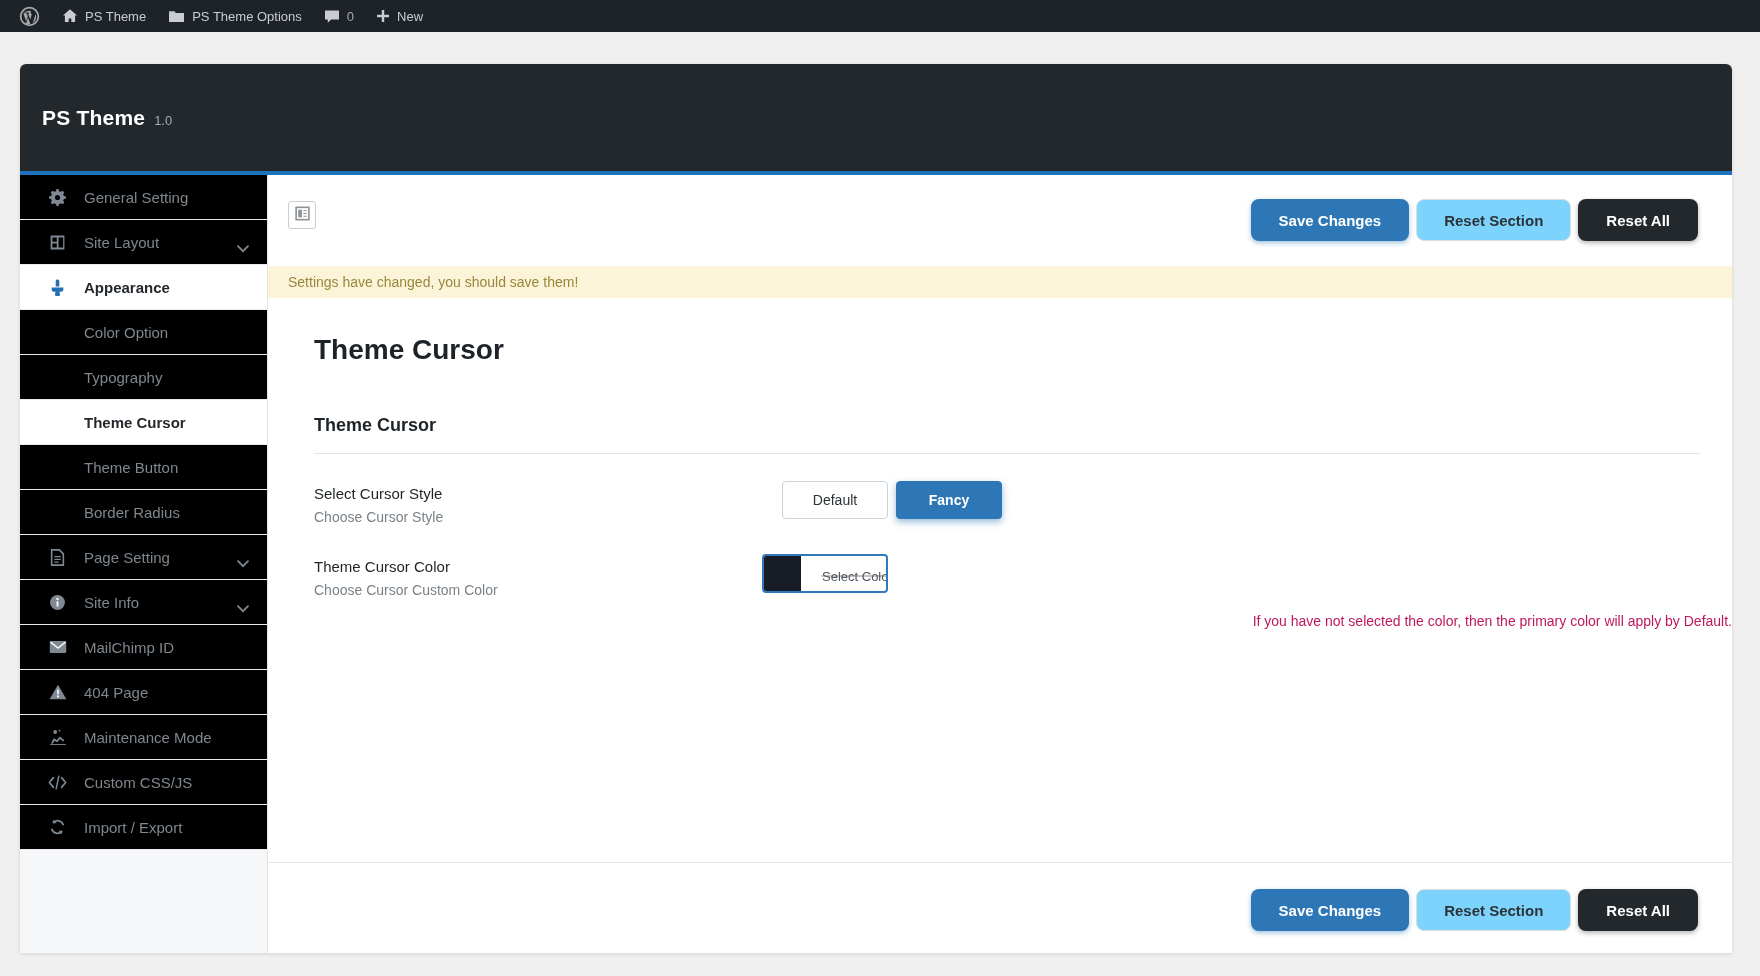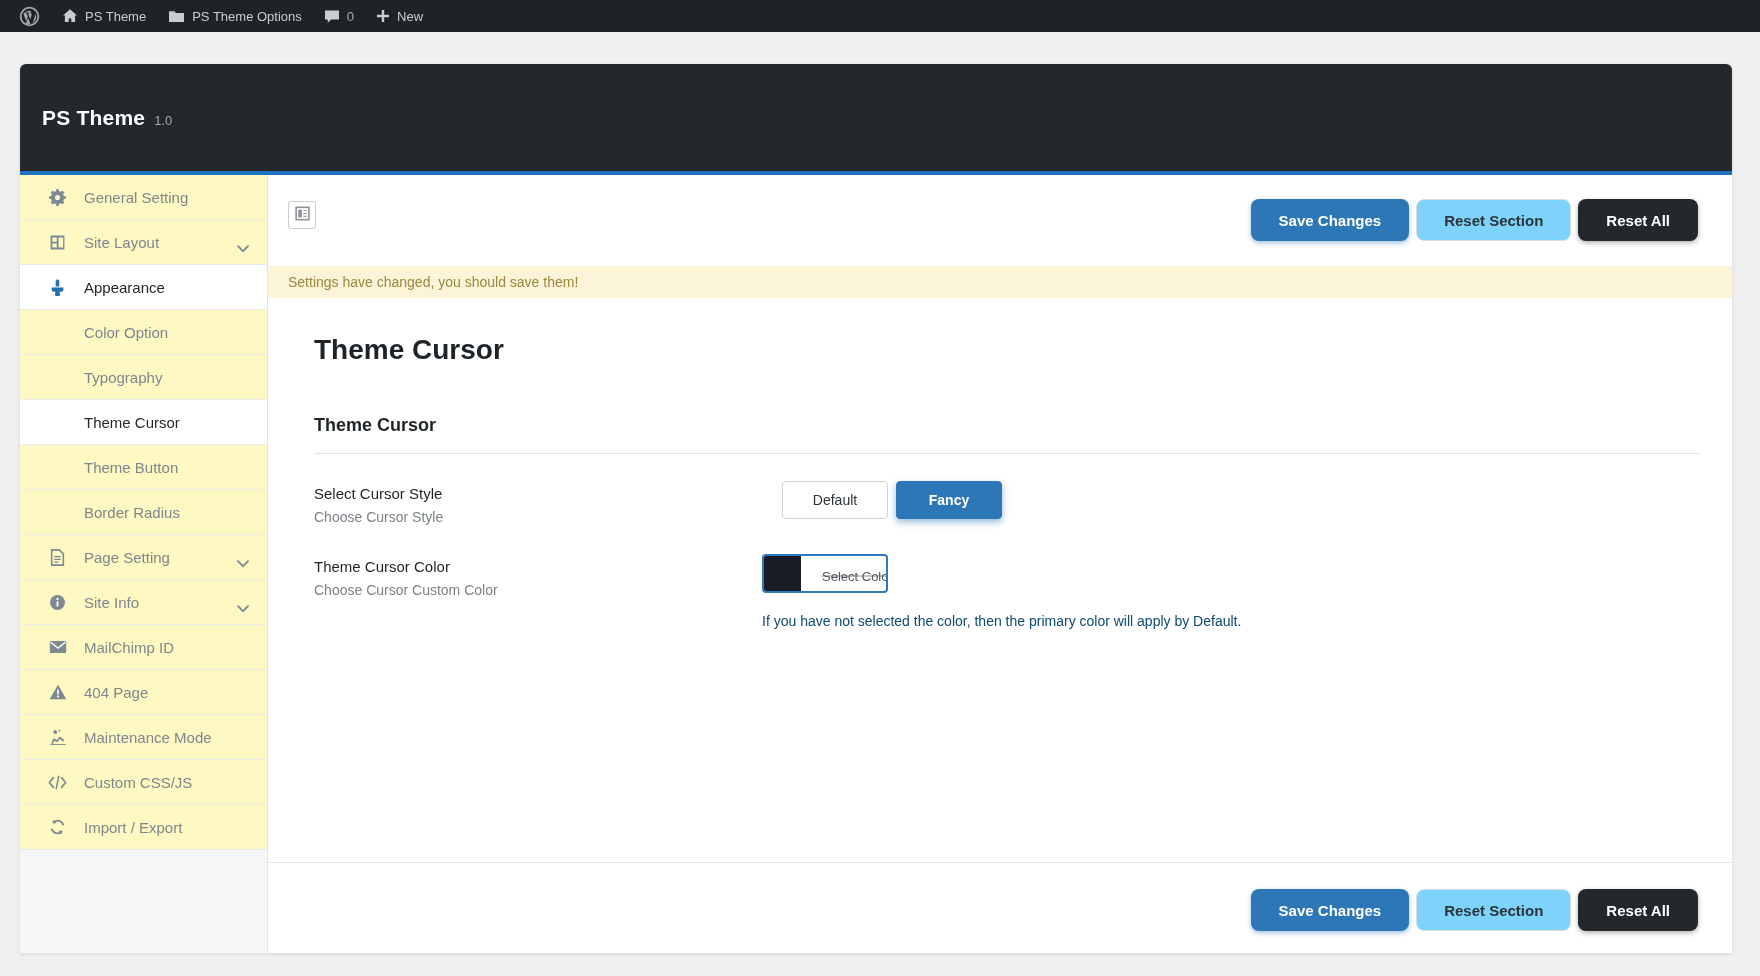--- a/index.html
+++ b/index.html
@@ -38,26 +38,26 @@
   .card-body { flex:1; display:flex; min-height:0; }
   
   .sidebar {
     width:248px; flex:0 0 auto; background:#f6f7f8;
     border-right:1px solid #e2e4e7;
   }
   .side-item {
     height:45px; display:flex; align-items:center;
     border-bottom:1px solid #e8eaed; cursor:pointer;
     font-size:15px; color:#7f868d; position:relative;
-    padding-left:28px; background:#fef9c3;
+    padding-left:28px; background:#000000;
   }
   .side-item .s-icon { width:19px; margin-right:17px; display:flex; justify-content:center; }
   .side-item .s-icon svg { fill:#7e8993; }
   .side-item.sub { padding-left:64px; }
-  .side-item.active { background:#fff; color:#23282d; font-weight:normal; }
+  .side-item.active { background:#fff; color:#23282d; font-weight:bold; }
   .side-item.active .s-icon svg { fill:#2271b1; }
   .side-chevron { position:absolute; right:18px; top:19px; }
   
   .content { flex:1; display:flex; flex-direction:column; background:#fff; min-width:0; }
   .toolbar { display:flex; align-items:flex-start; padding:24px 34px 0 20px; flex:0 0 auto; }
   .panel-toggle {
     width:28px; height:28px; background:#fff; border:1px solid #c8cdd2;
     border-radius:3px; display:flex; align-items:center; justify-content:center;
     cursor:pointer; margin-top:2px;
   }
@@ -101,21 +101,21 @@
   }
   .color-swatch { width:37px; flex:0 0 auto; }
   .color-btn {
     flex:1; display:flex; align-items:center; justify-content:center; padding:20px;
   }
   .color-btn-inner {
     border:1px solid #c3c4c7; border-radius:3px; width:100%; height:100%;
     display:flex; align-items:center; justify-content:center;
     font-size:13px; color:#50575e; white-space:nowrap;
   }
-  .color-note { margin:15px 0 0 494px; font-size:14px; color:#0c4a6e; }
+  .color-note { margin:15px 0 0 494px; font-size:14px; color:#be185d;text-align:right; }
   .content-footer {
     margin-top:auto; border-top:1px solid #e5e6e8;
     display:flex; justify-content:flex-end; gap:7px;
     padding:26px 34px 22px 0; flex:0 0 auto;
   }
 </style>
 </head>
 <body>
 
 <div class="admin-bar">

